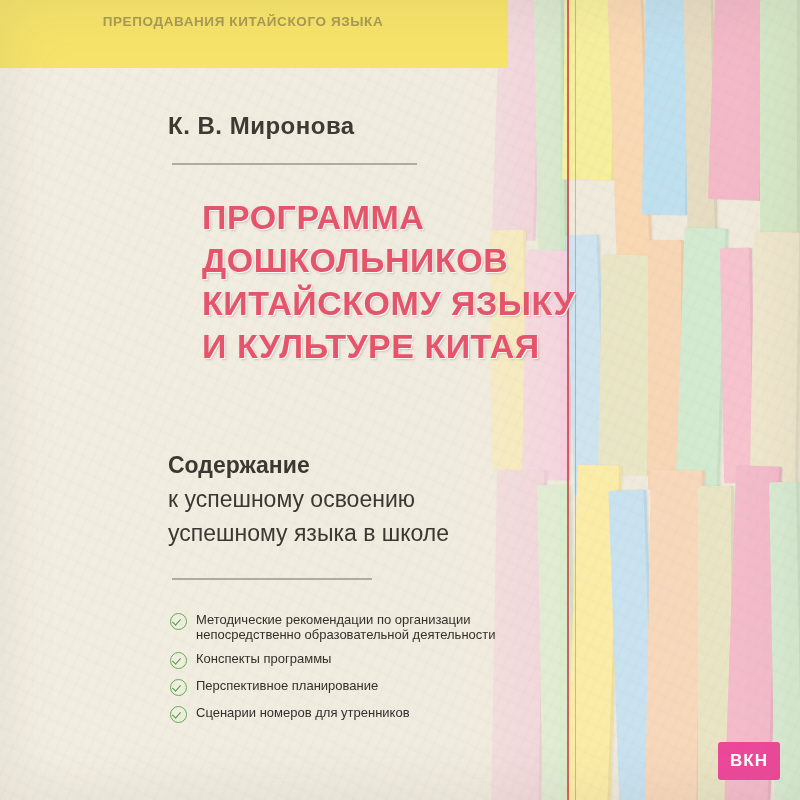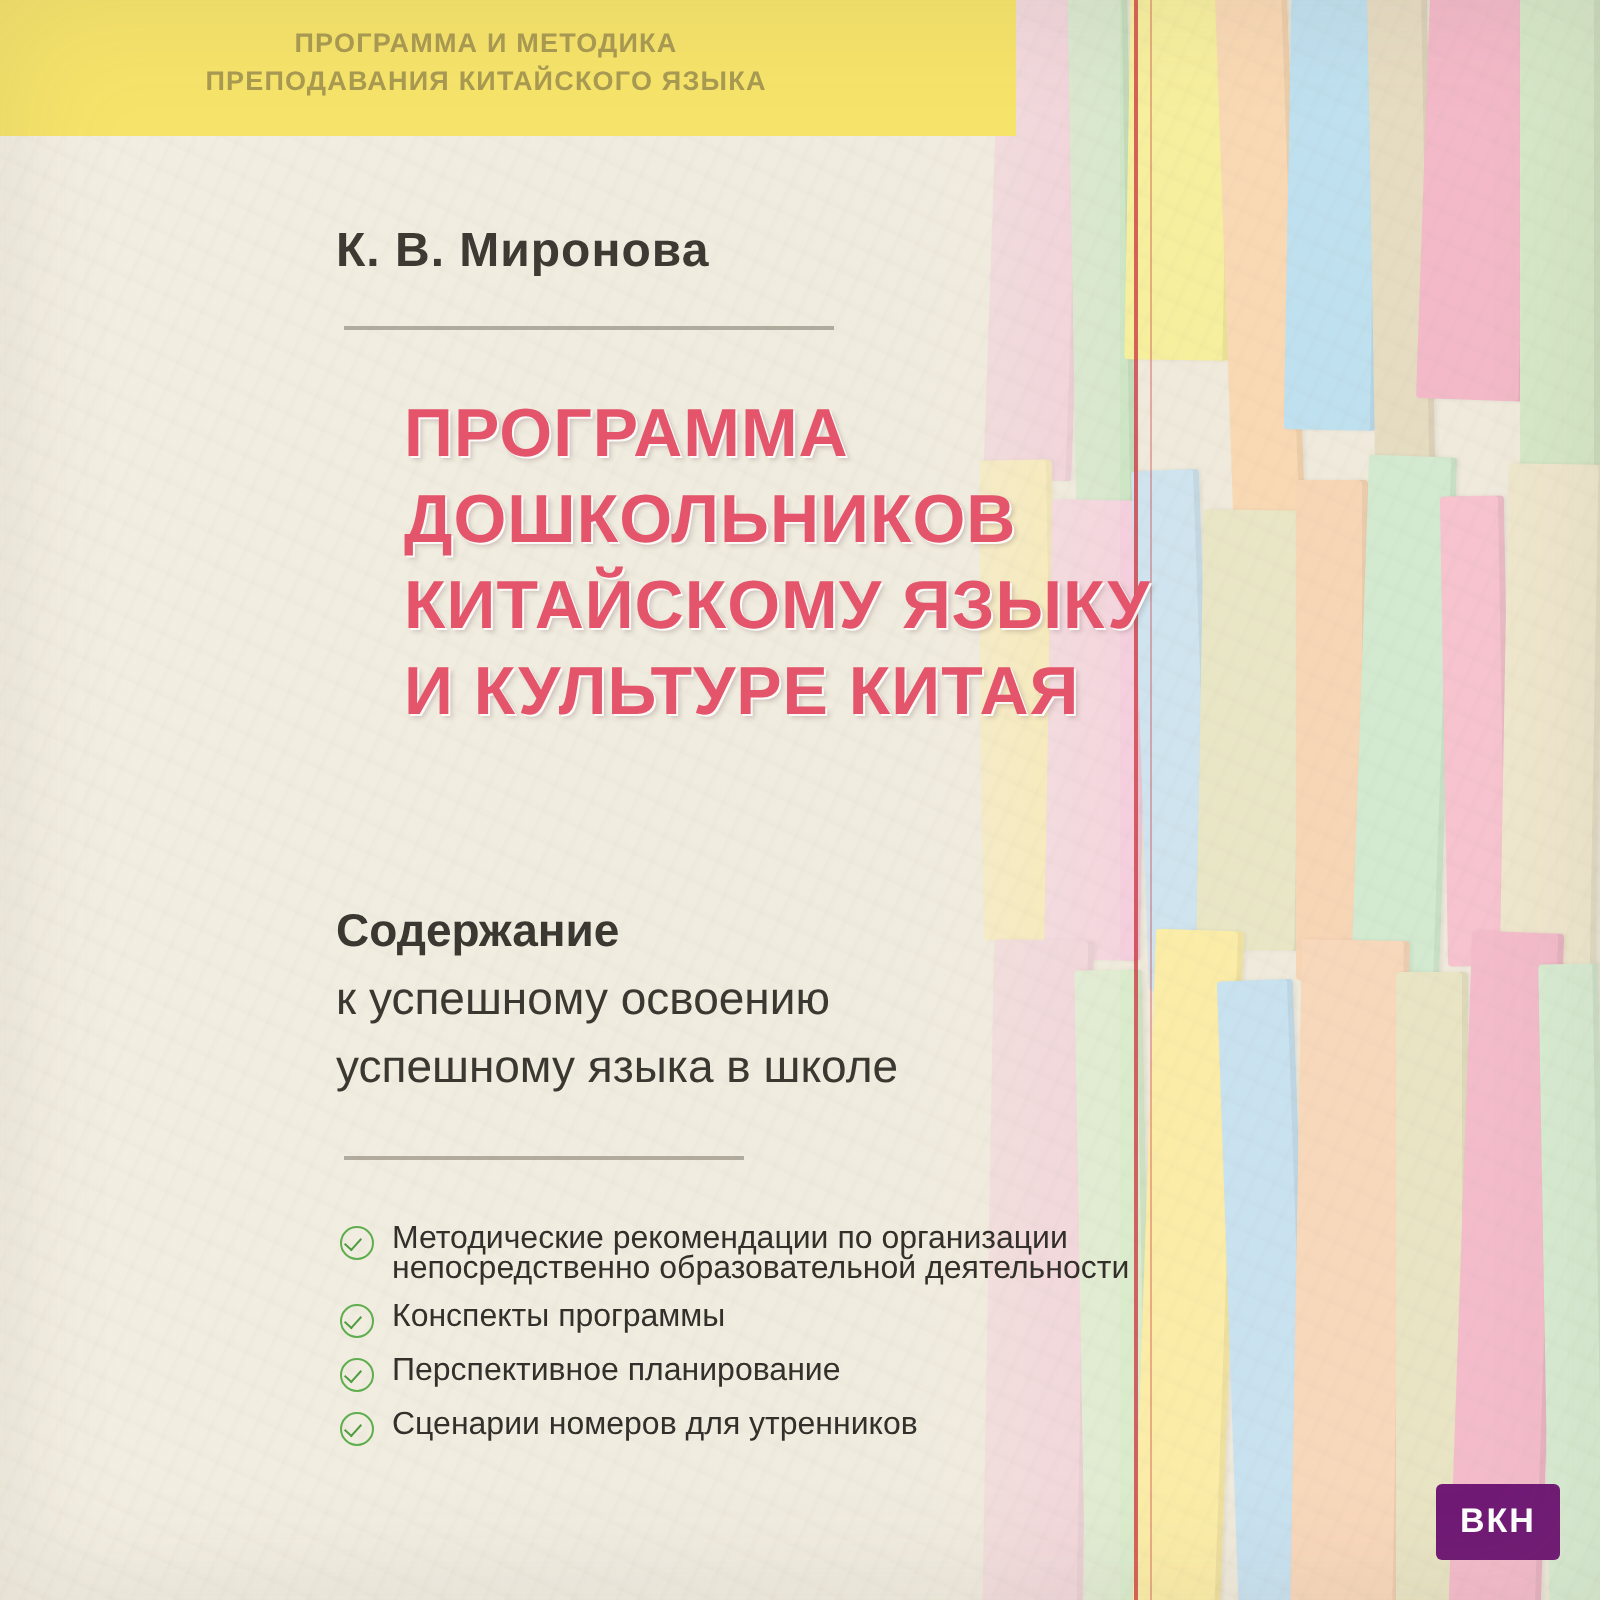--- a/index.html
+++ b/index.html
@@ -172,33 +172,33 @@
     position: absolute;
     left: 3.4px;
     top: 2.6px;
     width: 4px;
     height: 7px;
     border-right: 1.8px solid #4f9d40;
     border-bottom: 1.8px solid #4f9d40;
     transform: rotate(42deg);
   }
   .bullet-text {
-    font-size: 16px;
+    font-size: 13px;
     line-height: 15px;
     color: #33302b;
   }
 
   
   .logo {
     position: absolute;
     right: 20px;
     bottom: 20px;
     width: 62px;
     height: 38px;
-    background: #701a75;
+    background: #ec4899;
     border-radius: 3px;
     color: #ffffff;
     font-size: 17px;
     font-weight: bold;
     letter-spacing: 1px;
     display: flex;
     align-items: center;
     justify-content: center;
   }
 
@@ -243,21 +243,20 @@
     </div>
 
   <div class="left-wash"></div>
   <div class="paper-texture"></div>
 
   <div class="red-rule"></div>
   <div class="red-rule second"></div>
 
   <div class="top-banner">
     <div class="series">
-      <div>ПРОГРАММА И МЕТОДИКА</div>
       <div>ПРЕПОДАВАНИЯ КИТАЙСКОГО ЯЗЫКА</div>
     </div>
   </div>
 
   <div class="author">К. В. Миронова</div>
   <div class="rule-thin rule-author"></div>
 
   <div class="title">
     <span class="ln">ПРОГРАММА</span>
     <span class="ln">ДОШКОЛЬНИКОВ</span>

